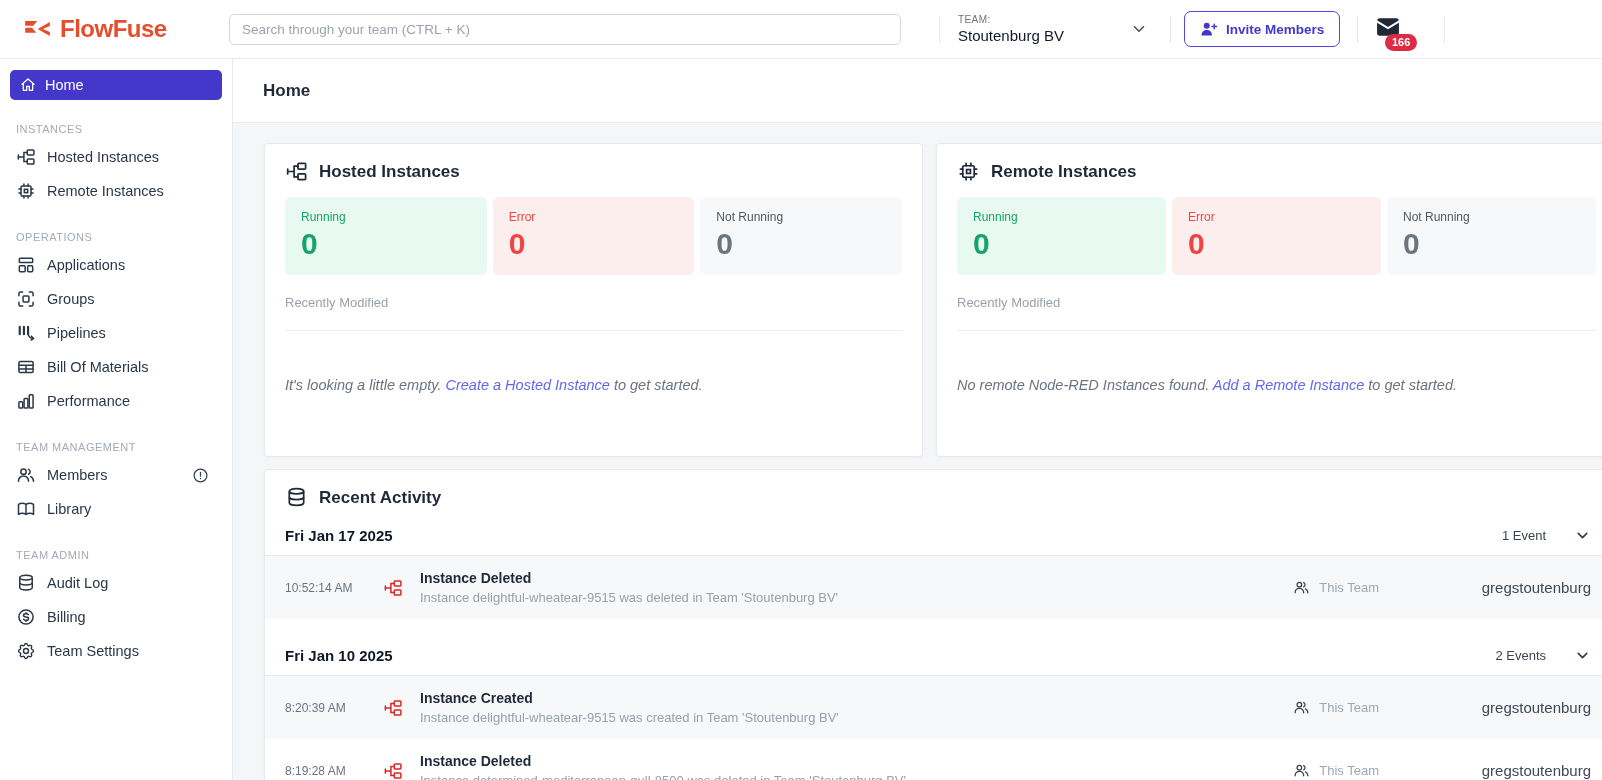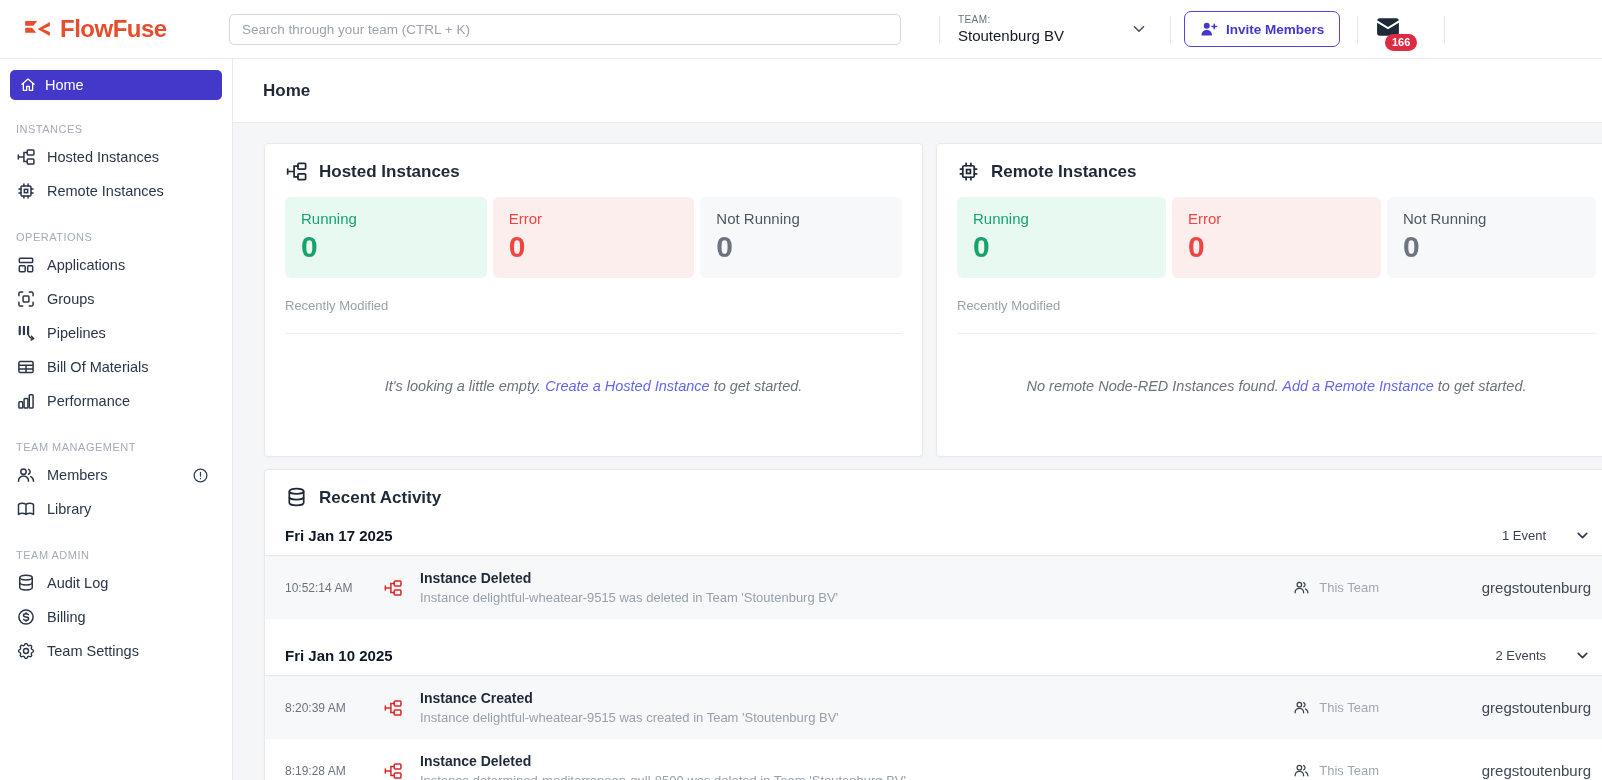--- a/index.html
+++ b/index.html
@@ -86,28 +86,28 @@
     box-shadow:0 1px 3px rgba(0,0,0,0.03);
   }
   .cards-row { display:flex; gap:13px; width:max-content; margin-bottom:12px; }
   .stat-card { width:659px; height:314px; padding:16px 20px 18px; display:flex; flex-direction:column; }
   .stat-card.remote { width:681px; }
   .card-head { display:flex; align-items:center; gap:11px; margin-bottom:14px; }
   .card-head-icon { width:23px; height:23px; color:#1F2937; flex:none; }
   .card-title { font-size:17px; font-weight:bold; color:#1F2937; }
   .tiles { display:flex; gap:6px; }
   .tile { flex:1; border-radius:6px; padding:13px 16px 15px; }
-  .tile-label { font-size:15px; }
+  .tile-label { font-size:12px; }
   .tile-value { font-size:30px; font-weight:bold; margin-top:3px; line-height:1.1; }
   .tile.green { background:#E7F9F0; color:#17A36B; }
   .tile.red   { background:#FDEEEE; color:#EF4444; }
   .tile.gray  { background:#F7F8FA; color:#4D5865; }
   .tile.gray .tile-value { color:#6C7480; }
   .recently { margin-top:20px; font-size:13px; color:#9AA1AC; padding-bottom:20px; border-bottom:1px solid #ECEDF0; }
-  .empty { flex:1; display:flex; align-items:center; justify-content:center; }
+  .empty { flex:1; display:flex; align-items:center; justify-content:flex-start; }
   .empty-text { font-size:14.5px; font-style:italic; color:#6B7280; text-align:center; }
   .empty-text a { color:#6366F1; text-decoration:none; cursor:pointer; }
 
   
   .activity-card { width:1348px; padding-top:16px; min-height:330px; }
   .activity-head { display:flex; align-items:center; gap:11px; padding:0 20px; margin-bottom:8px; }
   .group { margin-top:4px; }
   .group + .group { margin-top:18px; }
   .group-head {
     display:flex; align-items:center; justify-content:space-between;

